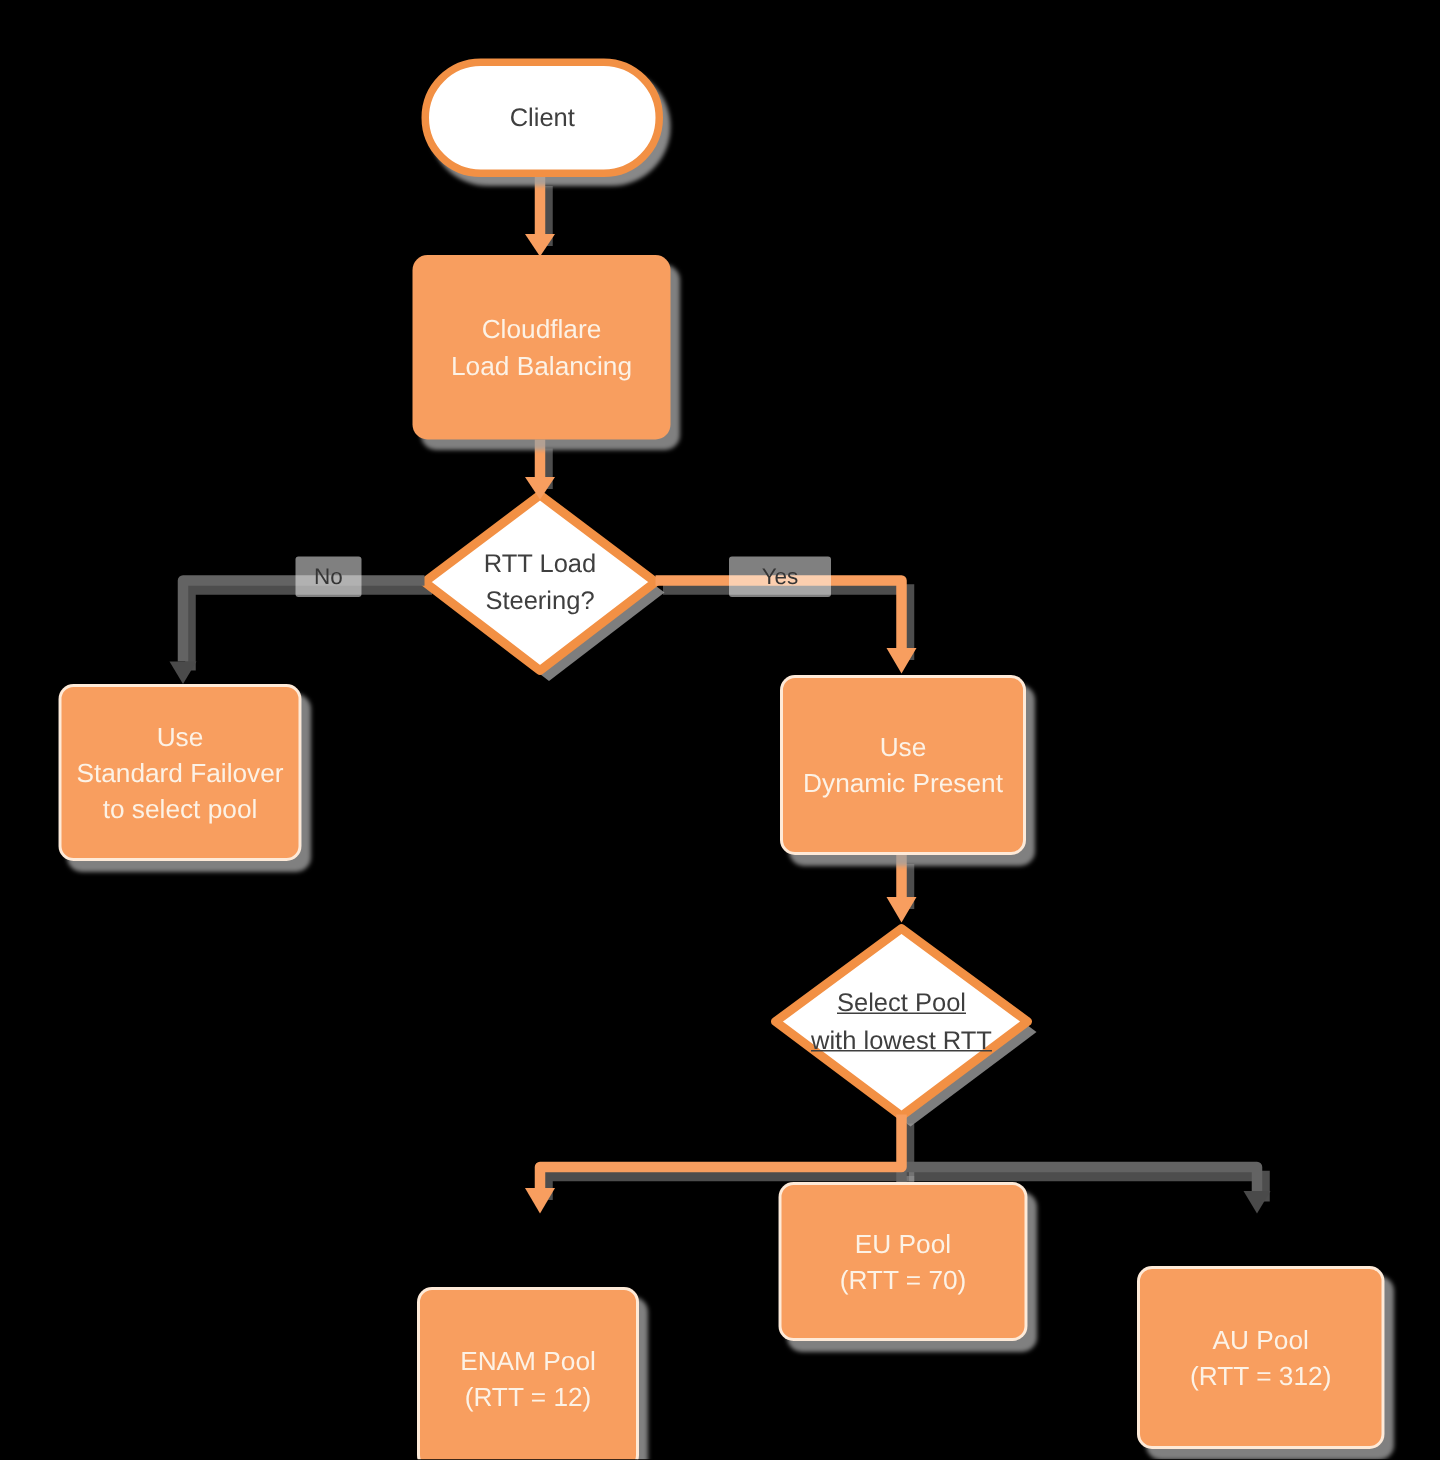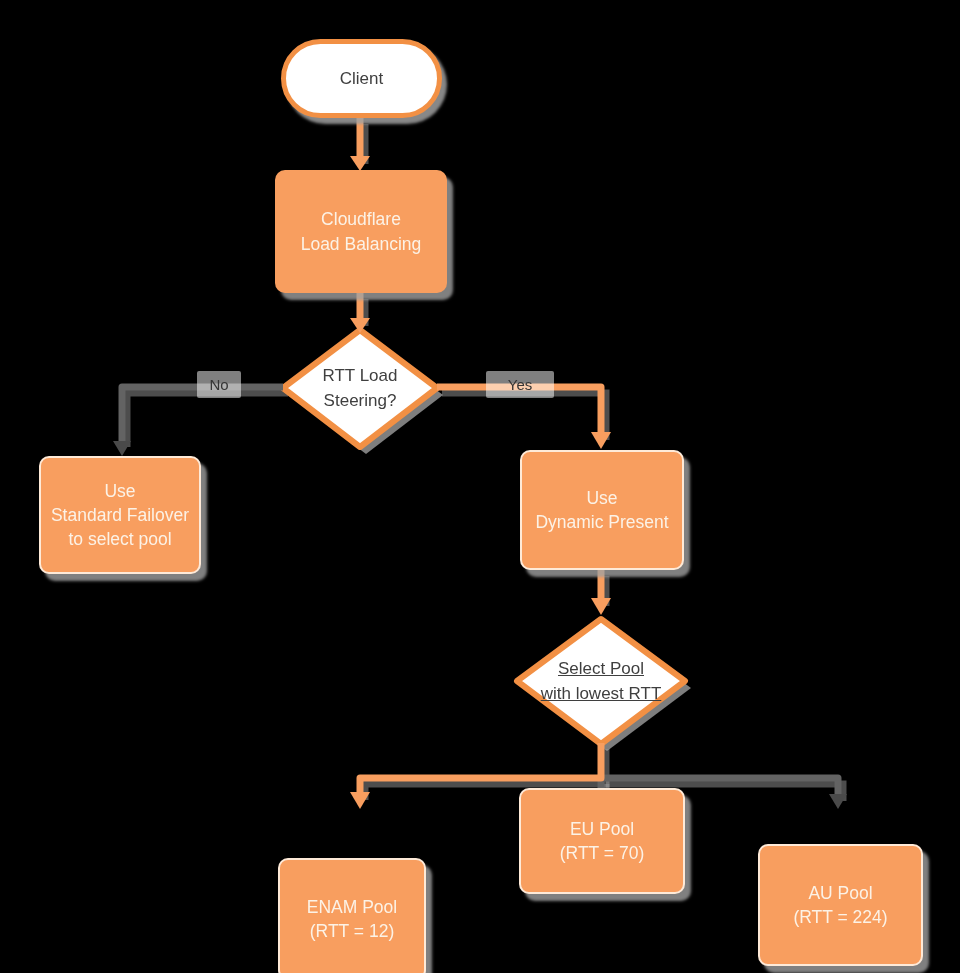--- a/index.html
+++ b/index.html
@@ -130,16 +130,16 @@
     </div>
   </div>
 
   <div class="node obox bordered" style="left:519px;top:788px;width:166px;height:106px;">
     <div>EU Pool</div>
     <div>(RTT = 70)</div>
   </div>
 
   <div class="node obox bordered" style="left:758px;top:810px;width:165px;height:122px;margin-top:34px;">
     <div>AU Pool</div>
-    <div>(RTT = 224)</div>
+    <div>(RTT = 312)</div>
   </div>
 
 </div>
 
 </body></html>

